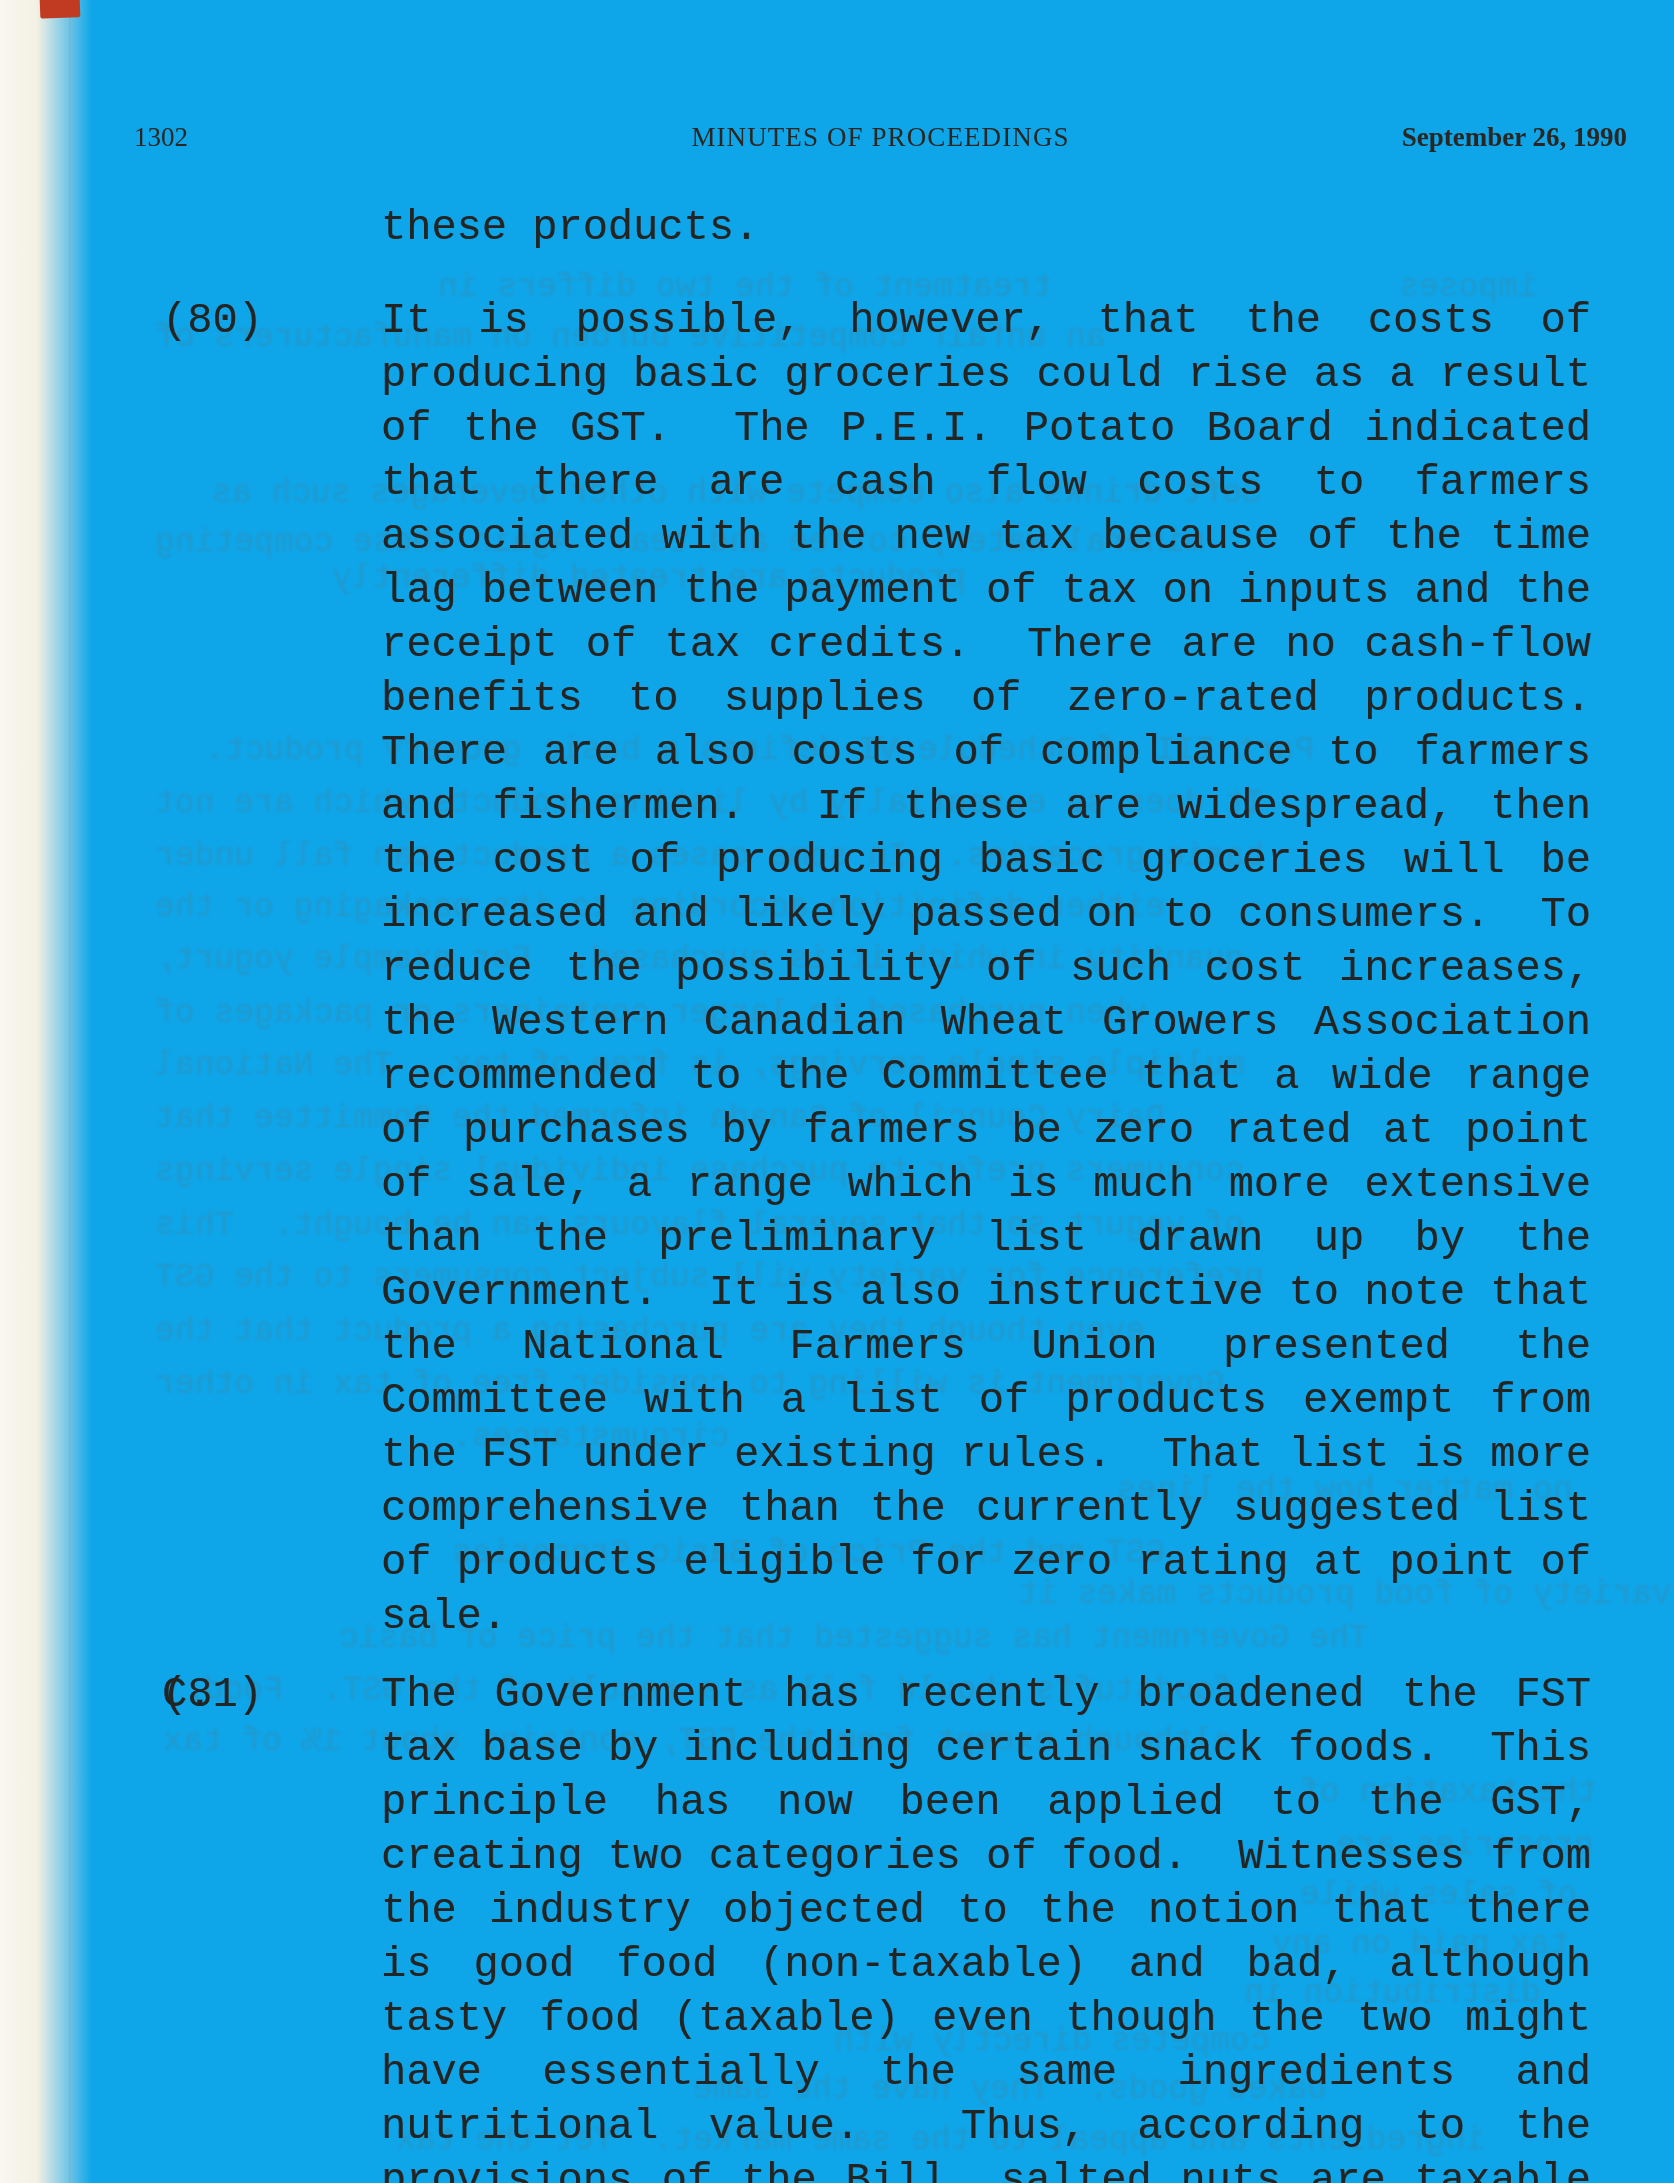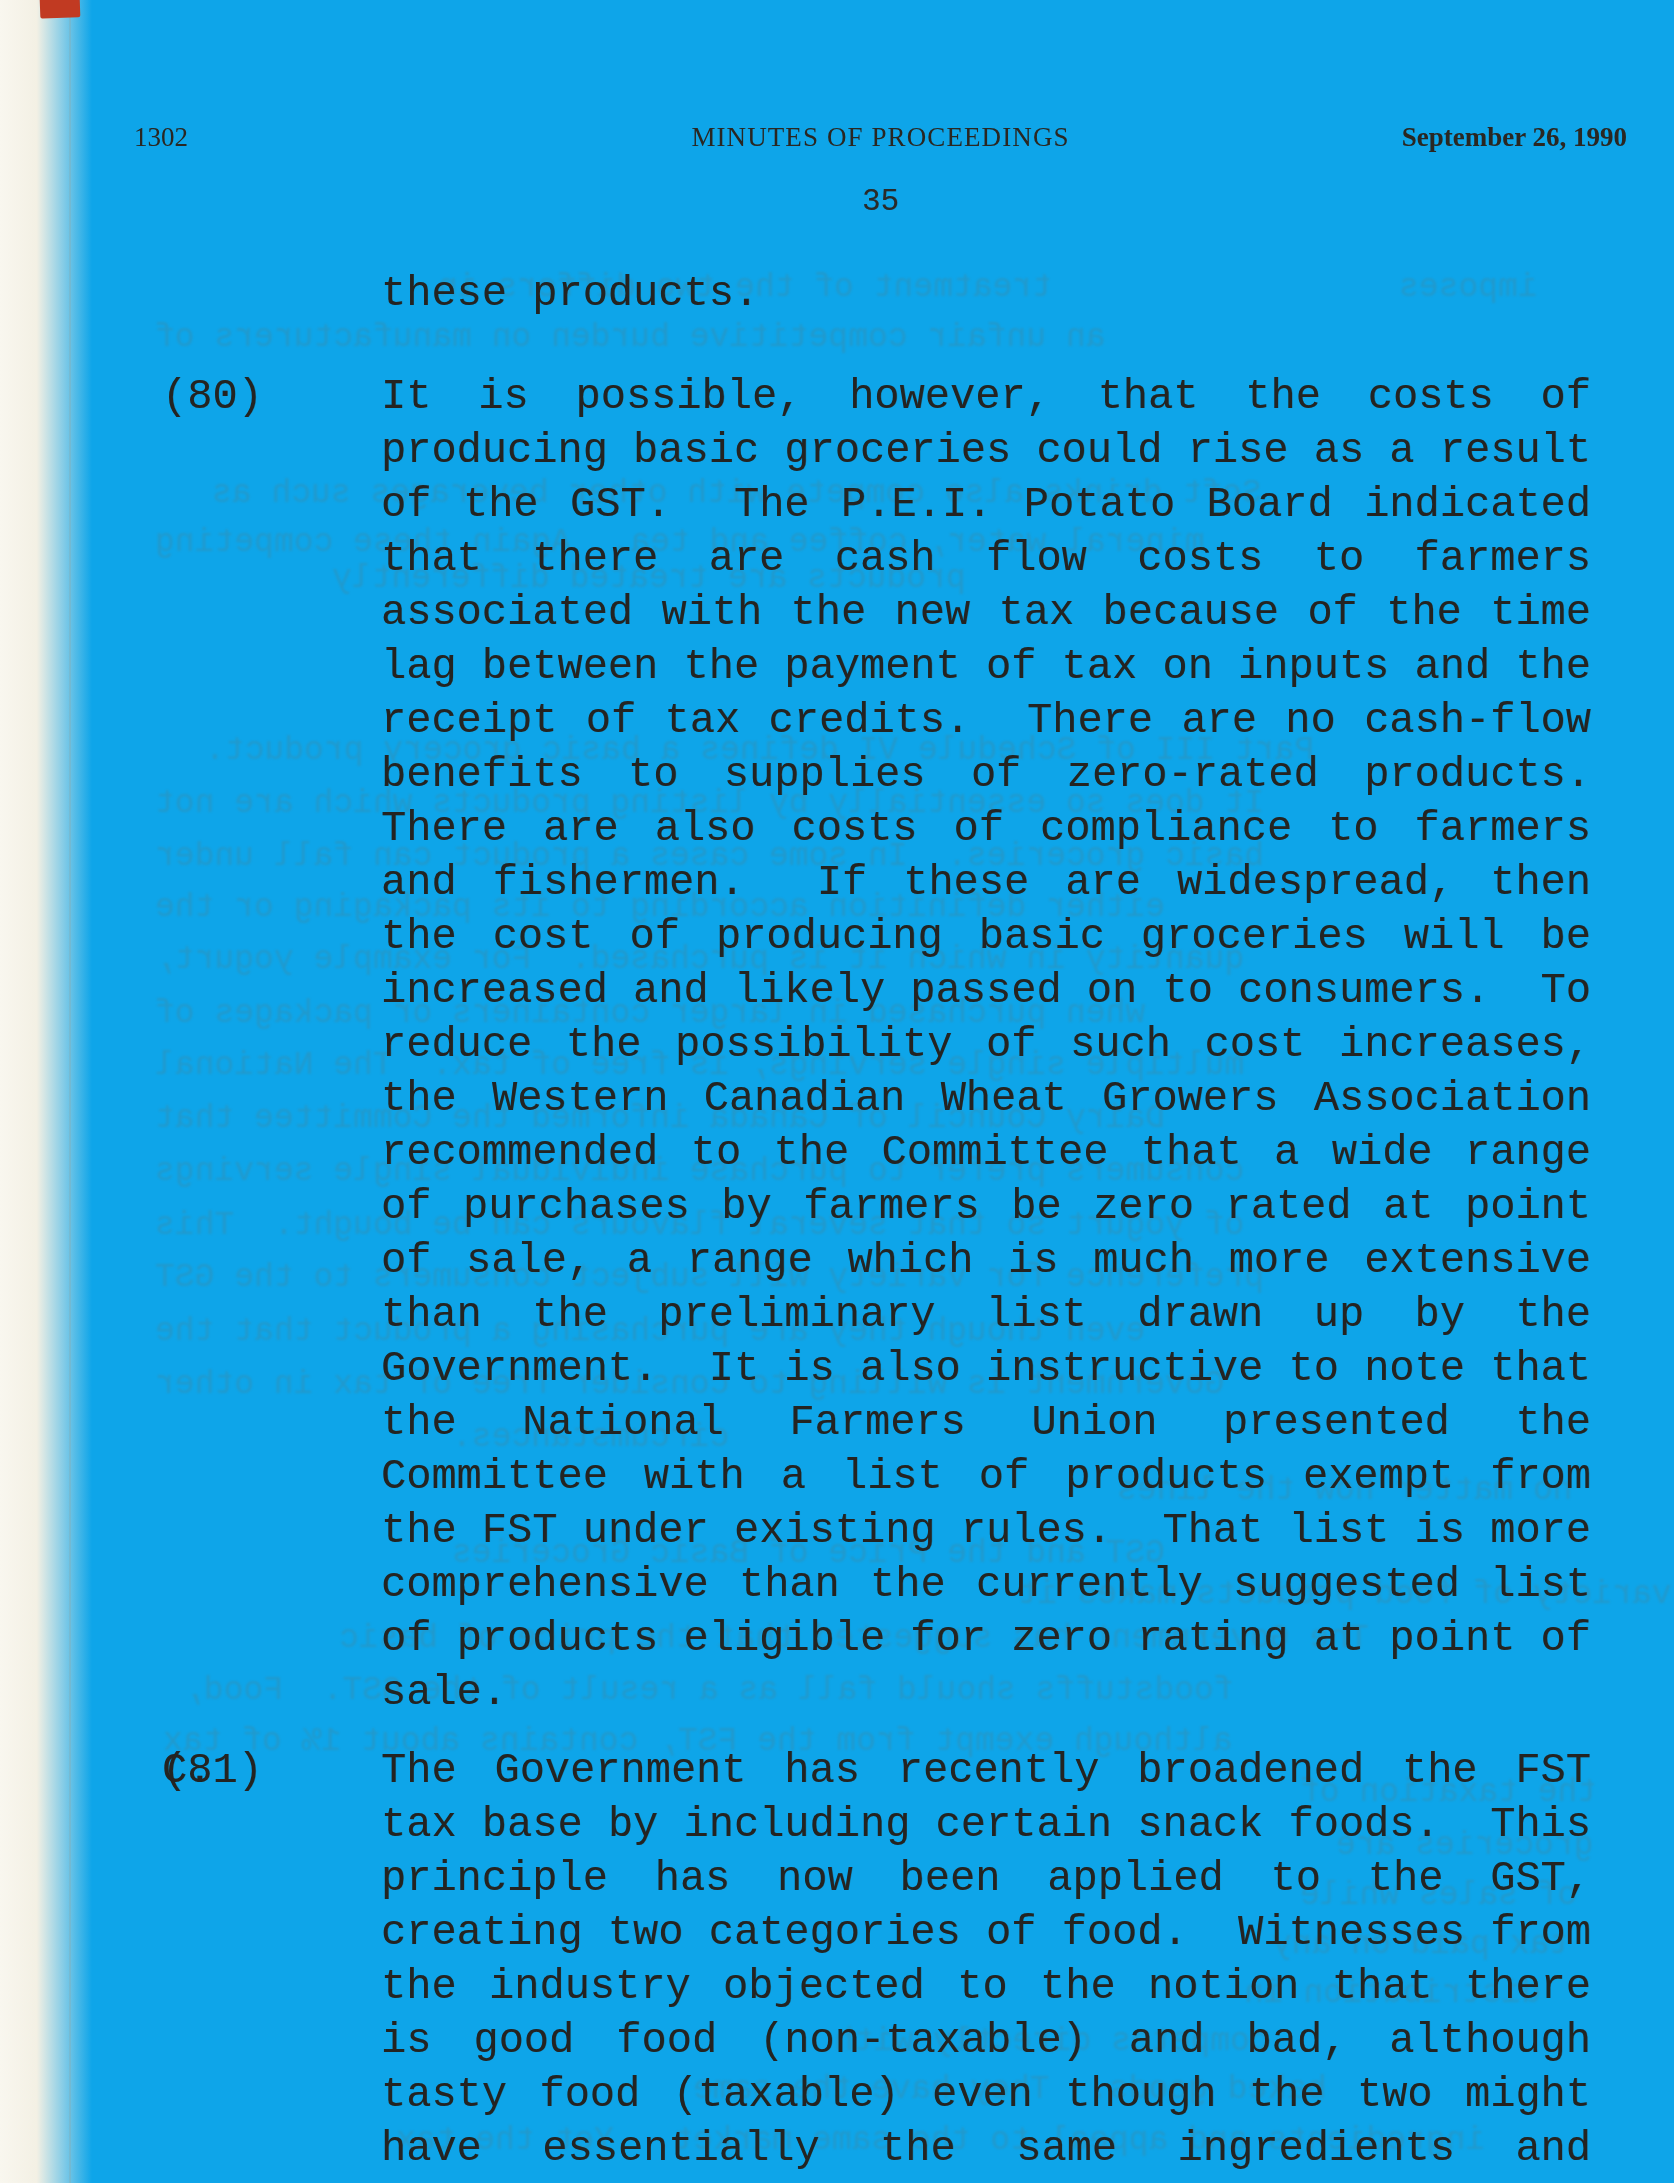--- a/index.html
+++ b/index.html
@@ -65,21 +65,21 @@
     position:absolute;left:28px;top:0;
     text-shadow:0.4px 0.4px 0 rgba(40,40,40,0.35);
   }
   .ptext{
     margin-left:247px;width:1210px;
     text-align:justify;
     white-space:pre-wrap;
     text-shadow:0.4px 0.4px 0 rgba(40,40,40,0.35);
   }
   .noj{text-align:left;}
-  .p80{margin-top:49px;}
+  .p80{margin-top:39px;}
   .sec{margin-top:24px;}
   .p81{}
 </style>
 </head>
 <body>
 
 <div class="page">
 
   <div id="bleed-layer">
       <div class="bleed-line" style="top: 269px; left: 438px;">treatment of the two differs in</div>
@@ -123,21 +123,20 @@
   <div class="red-mark"></div>
 
   <div class="content">
 
     <div class="header">
       <span class="folio">1302</span>
       <span class="title">MINUTES OF PROCEEDINGS</span>
       <span class="date">September 26, 1990</span>
     </div>
 
-    <div class="pageno">35</div>
 
     <div class="bodytext">
 
       <div class="row">
         <div class="ptext noj">these products.</div>
       </div>
 
       <div class="row p80">
         <div class="plabel">(80)</div>
         <div class="ptext">It is possible, however, that the costs of producing basic groceries could rise as a result of the GST.  The P.E.I. Potato Board indicated that there are cash flow costs to farmers associated with the new tax because of the time lag between the payment of tax on inputs and the receipt of tax credits.  There are no cash-flow benefits to supplies of zero-rated products.  There are also costs of compliance to farmers and fishermen.  If these are widespread, then the cost of producing basic groceries will be increased and likely passed on to consumers.  To reduce the possibility of such cost increases, the Western Canadian Wheat Growers Association recommended to the Committee that a wide range of purchases by farmers be zero rated at point of sale, a range which is much more extensive than the preliminary list drawn up by the Government.  It is also instructive to note that the National Farmers Union presented the Committee with a list of products exempt from the FST under existing rules.  That list is more comprehensive than the currently suggested list of products eligible for zero rating at point of sale.</div>

